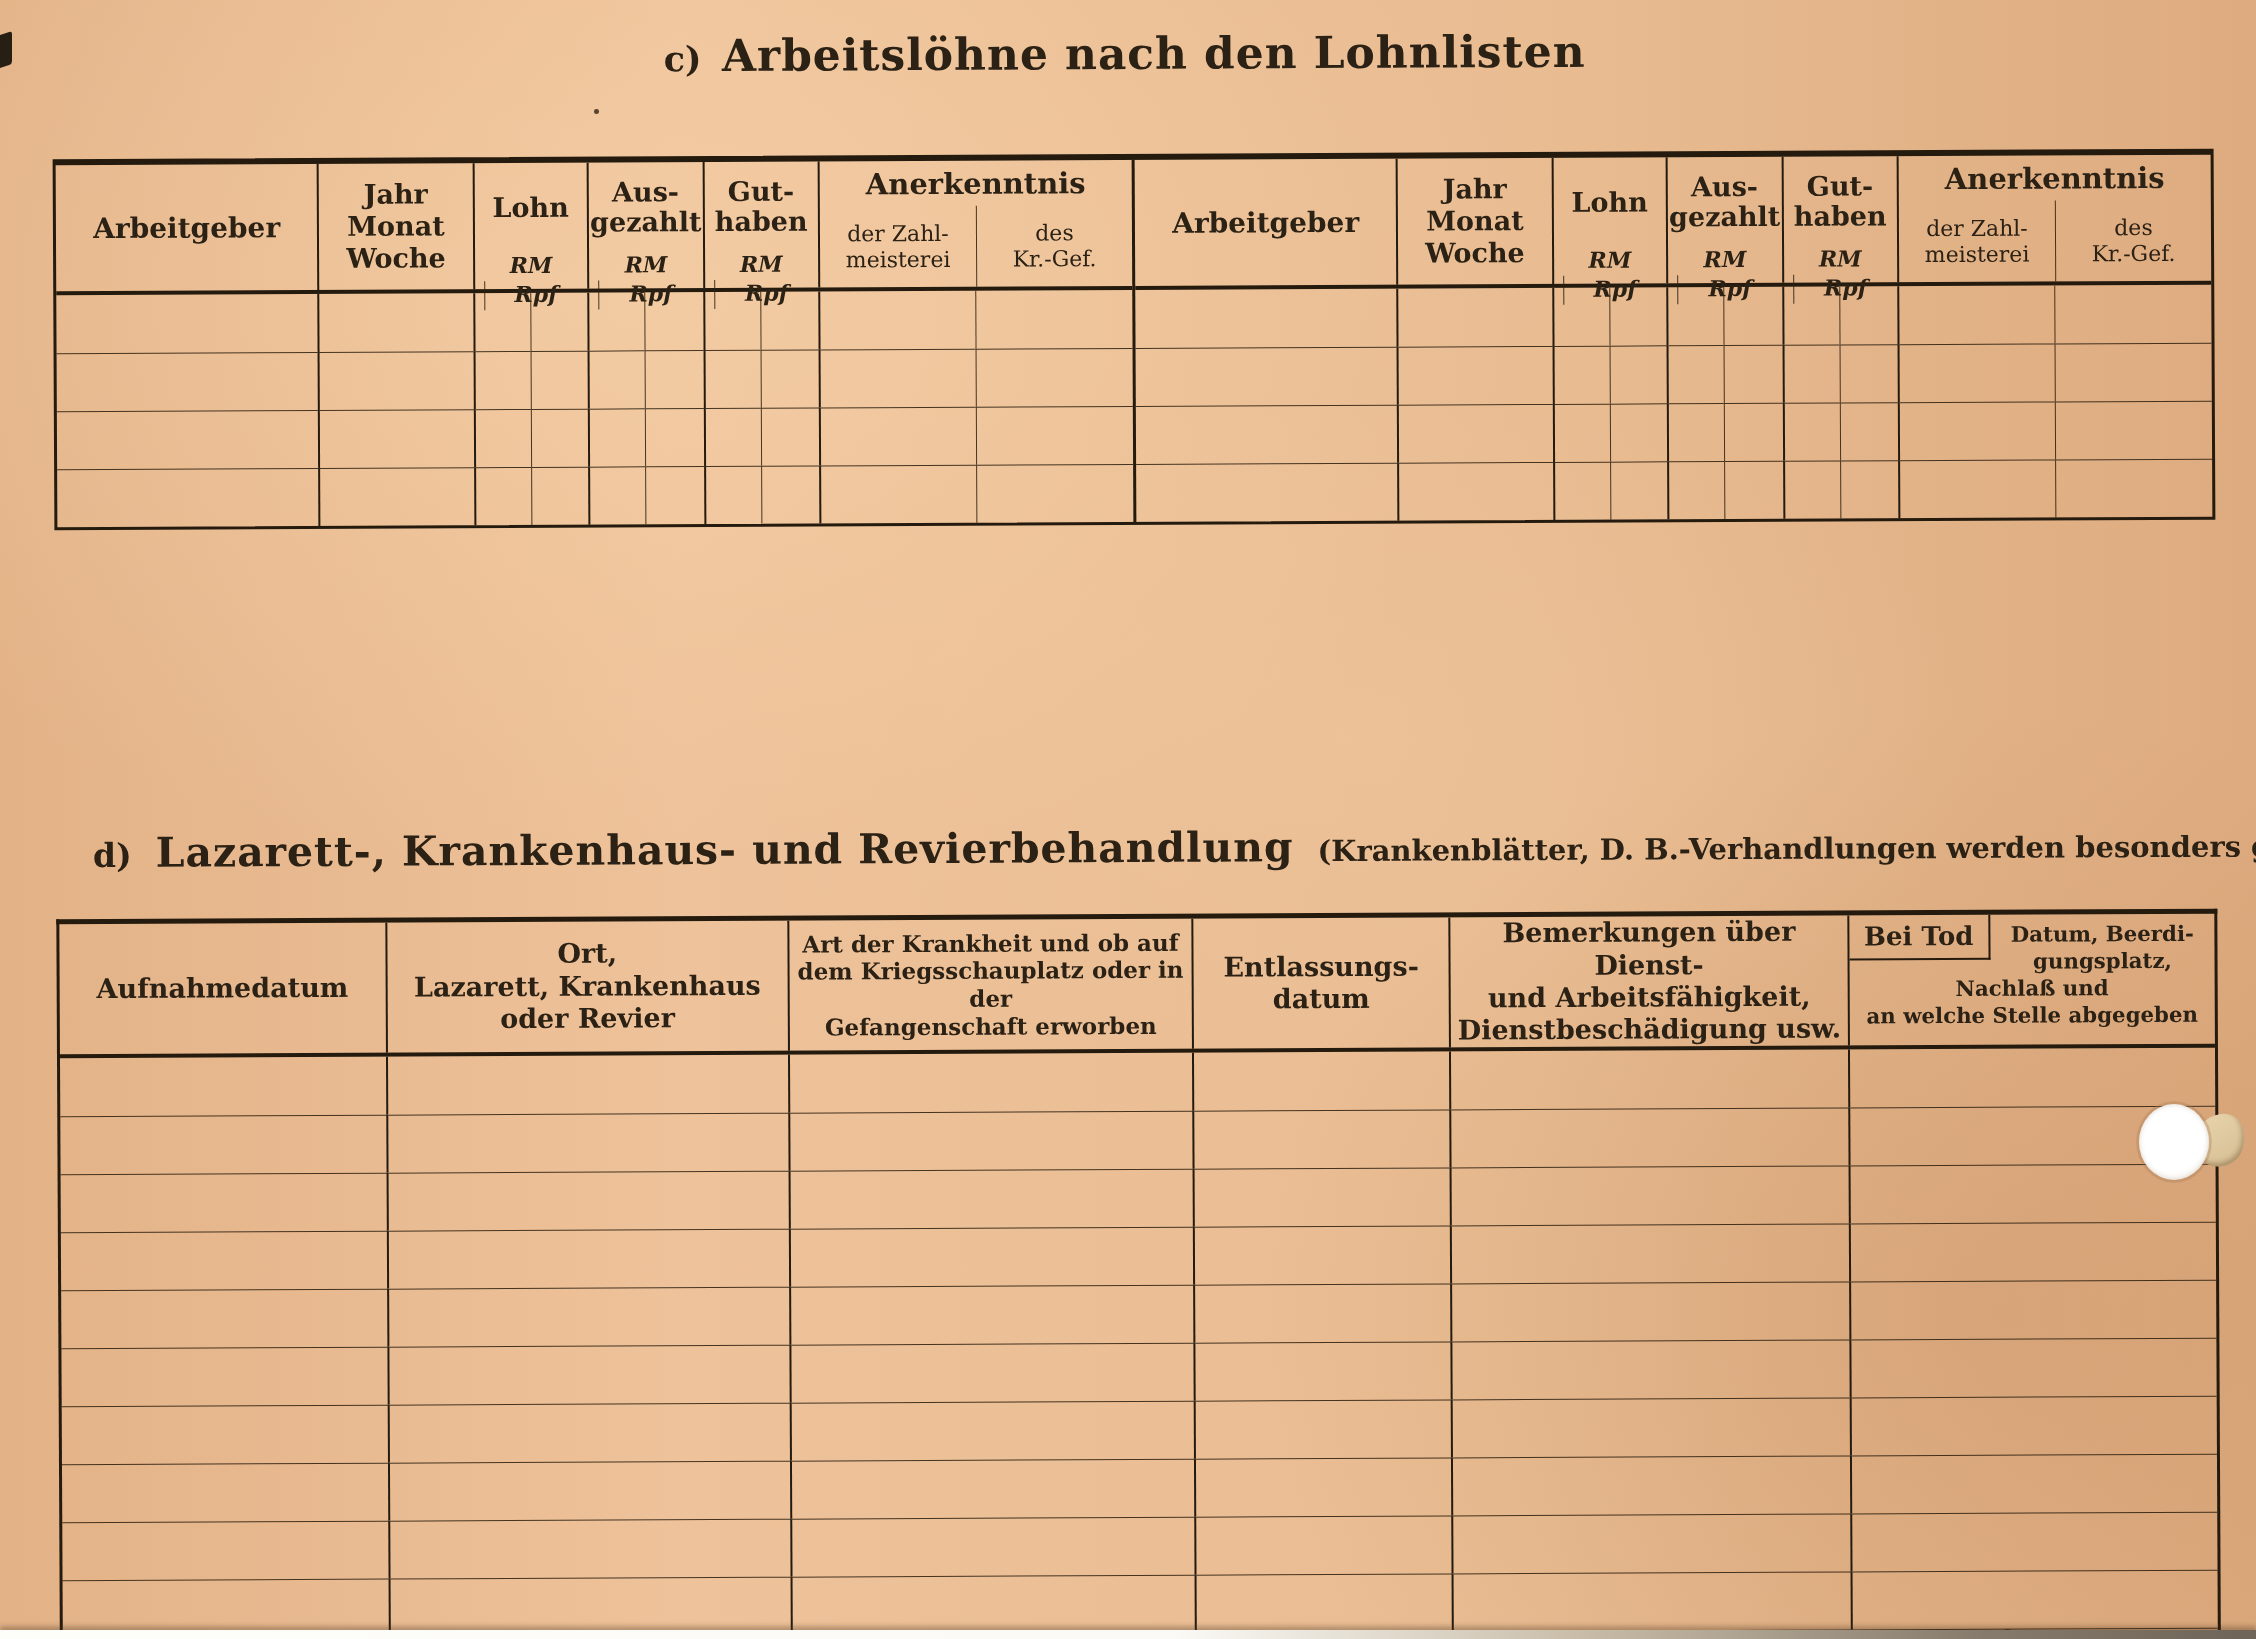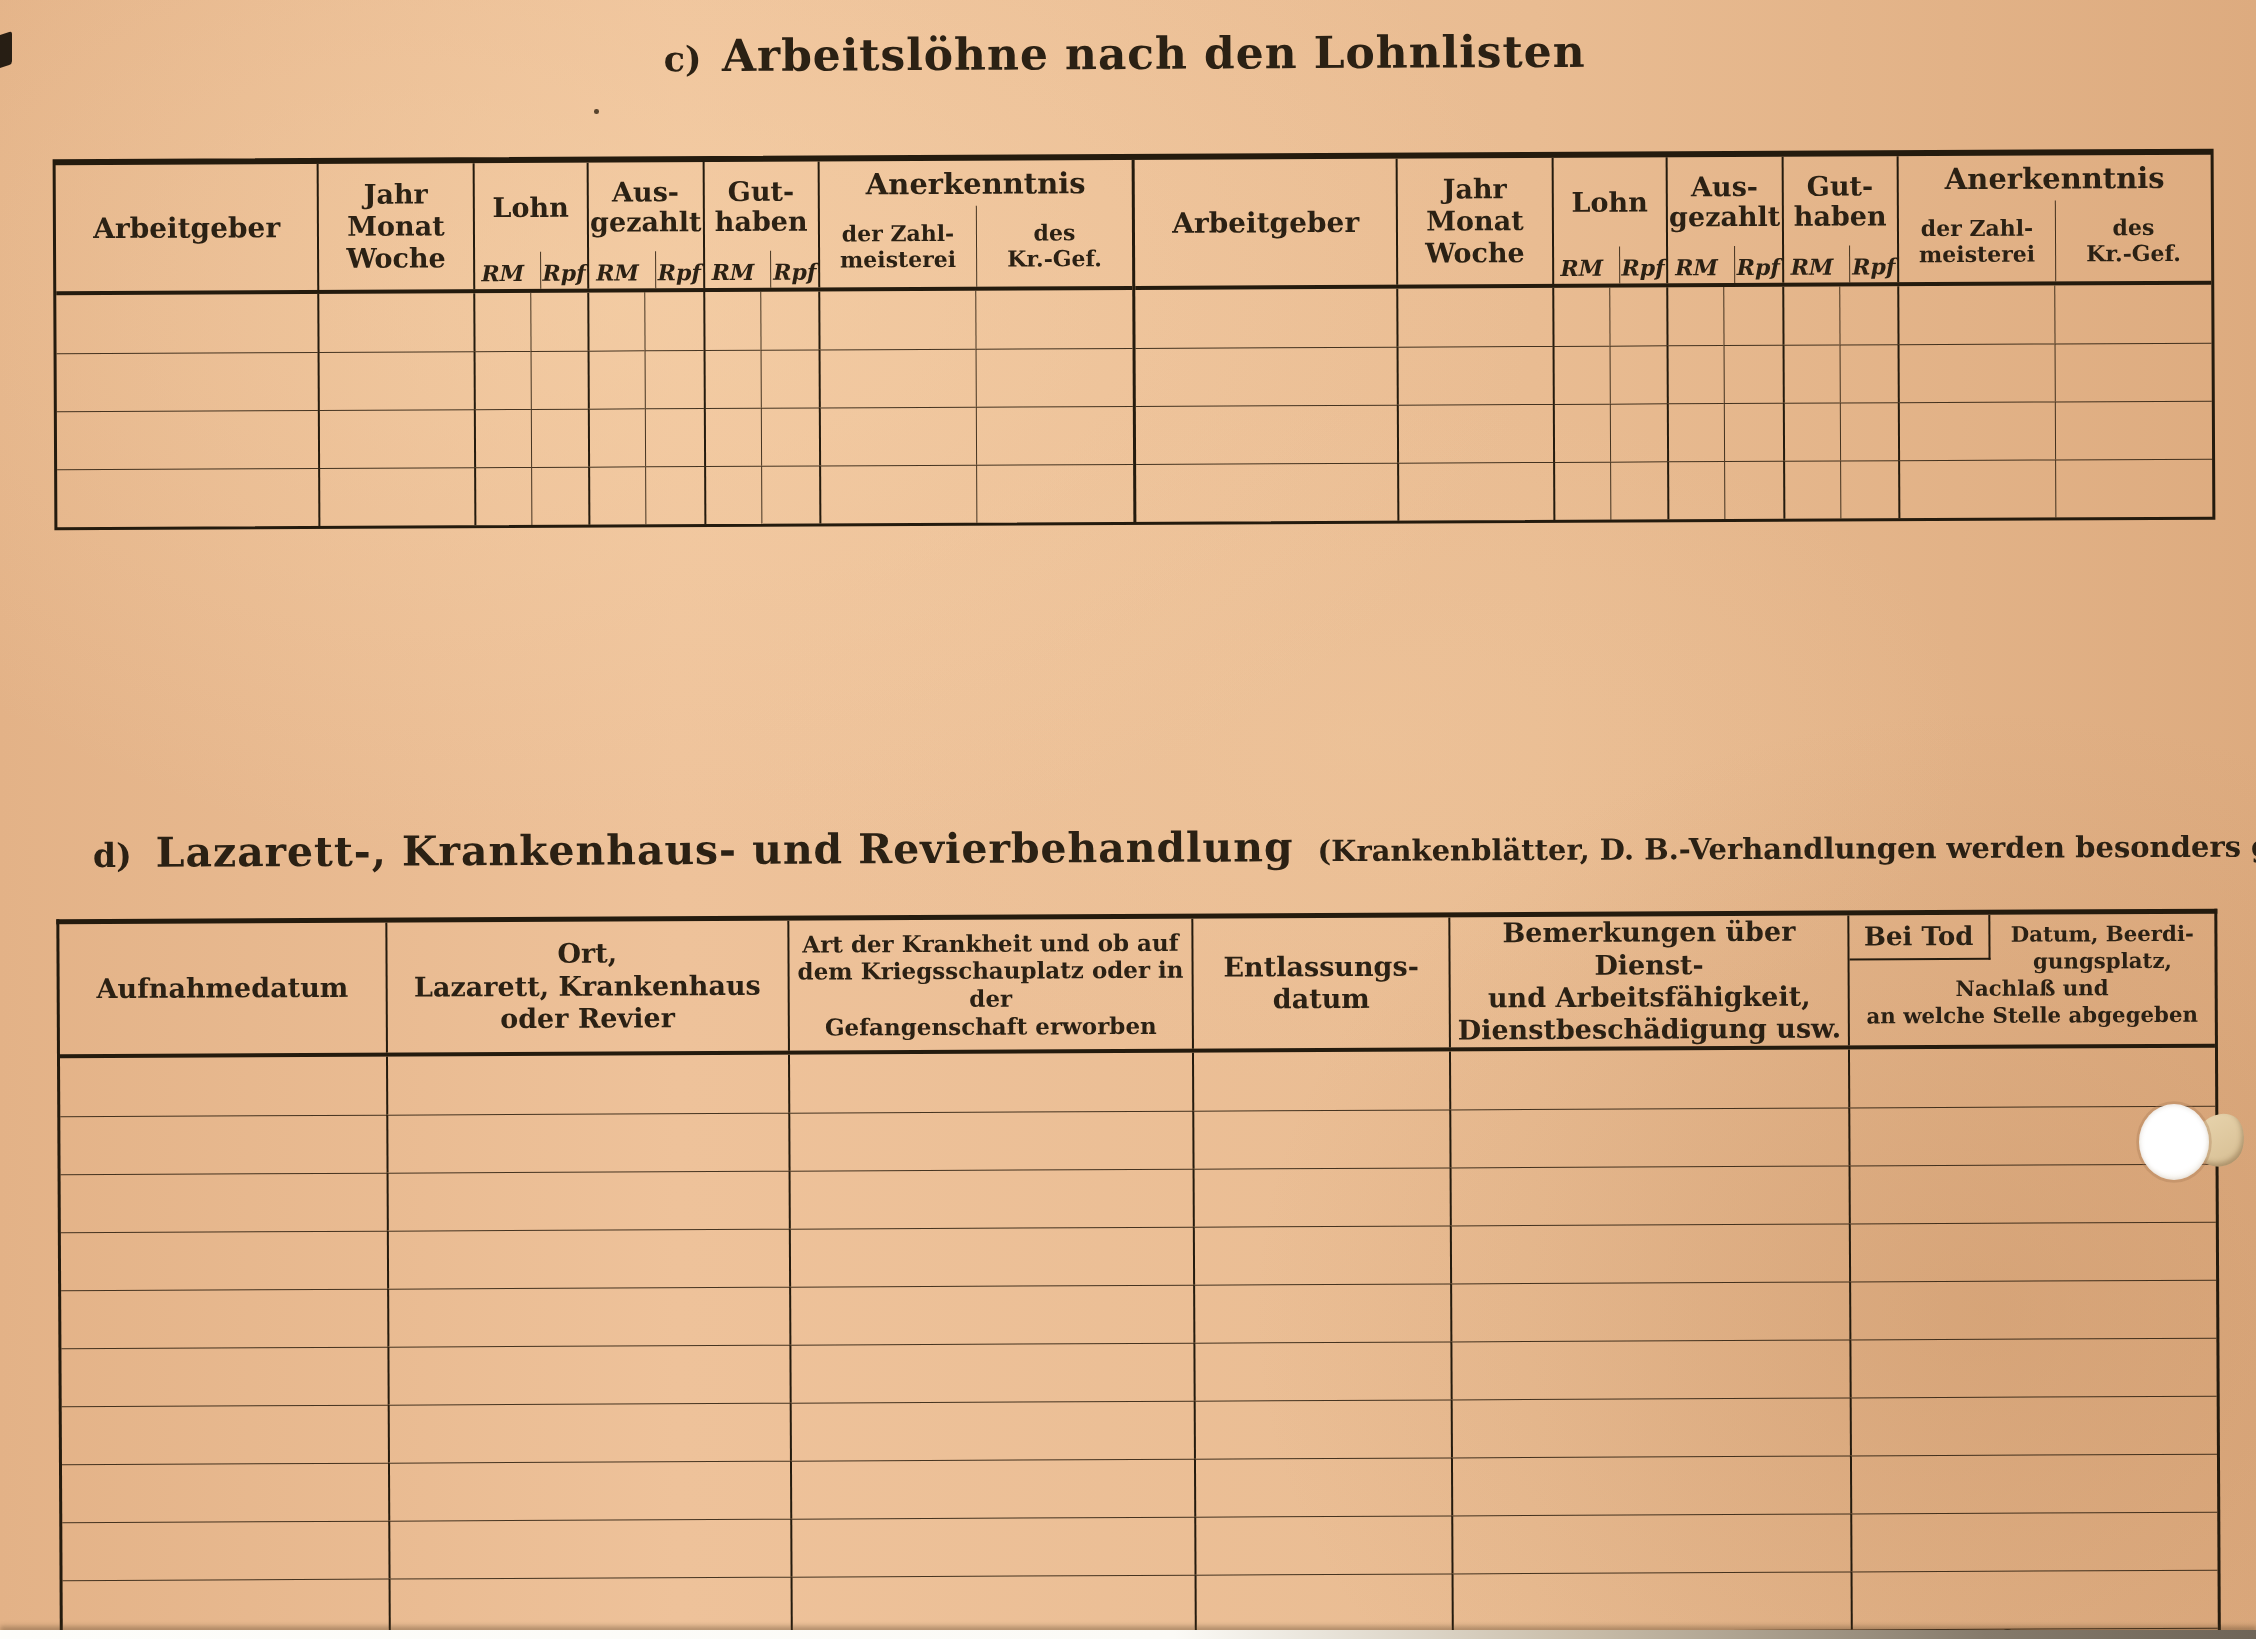--- a/index.html
+++ b/index.html
@@ -47,27 +47,27 @@
   .c-body{flex:1;grid-auto-rows:1fr;}
   .hc{display:flex;align-items:center;justify-content:center;text-align:center;font-weight:bold;min-width:0;}
   .hc.b-thick{border-left:2.8px solid var(--thick);}
   .col-arb{grid-column:1;font-size:28px;}
   .col-jmw{grid-column:2;font-size:27px;line-height:1.18;}
   .money{flex-direction:column;justify-content:flex-end;padding:0;}
   .col-lohn{grid-column:3/5;align-items:center;}
   .col-aus{grid-column:5/7;}
   .col-gut{grid-column:7/9;}
   .money-label{flex:1;display:flex;align-items:center;justify-content:center;font-size:27px;line-height:1.1;}
-  .money-units{width:100%;height:37px;display:grid;grid-template-columns:1fr 1fr;}
+  .money-units{width:100%;height:37px;display:grid;grid-template-columns:1fr;}
   .money-units .unit{display:flex;align-items:flex-end;justify-content:center;font-style:italic;font-size:22px;padding-bottom:2.8px;}
   .money-units .unit.u2{border-left:1.9px solid var(--thin);margin-left:9px;}
   .col-anerk{grid-column:9/11;flex-direction:column;padding:0;}
   .anerk-title{height:45px;display:flex;align-items:center;justify-content:center;font-size:29px;}
   .anerk-subs{flex:1;width:100%;display:grid;grid-template-columns:1fr 1fr;}
-  .anerk-sub{display:flex;align-items:center;justify-content:center;font-size:22px;line-height:1.18;text-align:center;font-weight:bold;}
+  .anerk-sub{display:flex;align-items:center;justify-content:center;font-size:22px;line-height:1.18;text-align:center;font-weight:normal;}
   .anerk-sub.s2{border-left:1.9px solid var(--thin);}
   .bc{min-width:0;min-height:0;}
   .bc.v1,.bc.v2,.bc.v4,.bc.v6,.bc.v8{border-left:2.8px solid var(--thick);}
   .bc.v3,.bc.v5,.bc.v7,.bc.v9{border-left:1.9px solid var(--thin);}
   .bc.ht{border-top:1.9px solid var(--thin);}
 
   
   .table-d{
     position:absolute;left:56px;top:914px;width:2161px;height:725px;
     border-top:5.6px solid var(--thick);

